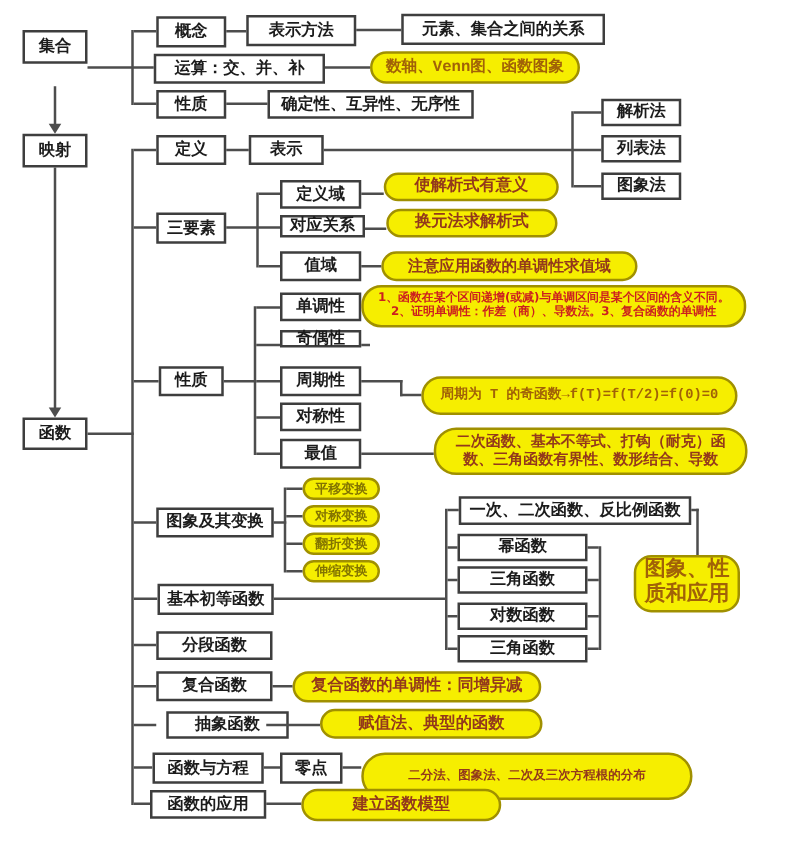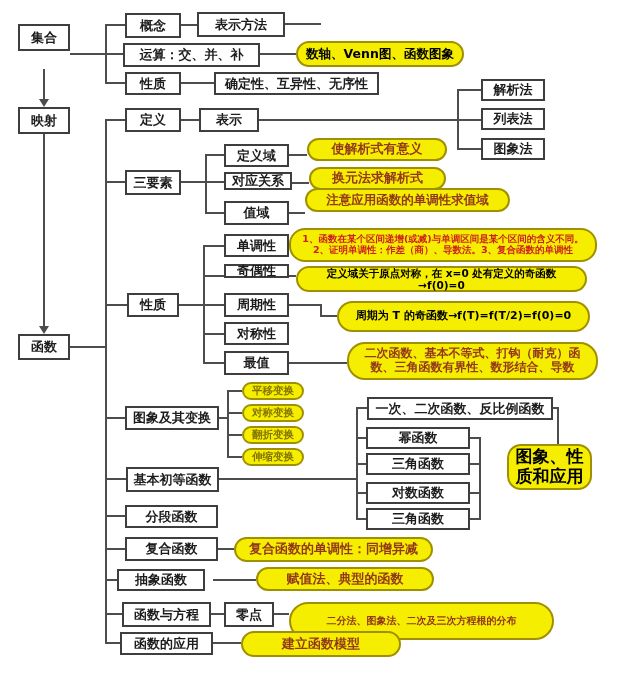--- a/index.html
+++ b/index.html
@@ -12,24 +12,24 @@
     position:absolute;background:#fff;border:2px solid #3e3e3e;box-sizing:border-box;
     display:flex;align-items:center;justify-content:center;text-align:center;
     font-weight:bold;font-size:13px;color:#1c1c1c;line-height:1.05;
   }
   .oval{
     position:absolute;background:#f6ee00;border:2px solid #a09000;border-radius:999px;
     box-sizing:border-box;display:flex;flex-direction:column;align-items:center;justify-content:center;
     text-align:center;font-weight:bold;line-height:1.15;padding:0 6px;
   }
   .rrect{border-radius:14px;}
-  .ink{color:#000000;}
+  .ink{color:#a16207;font-family:Liberation Mono, monospace;}
   .maroon{color:#93391b;}
   .red{color:#cc1f1f;}
-  .olive{color:#837400;font-family:Liberation Serif, serif;}
+  .olive{color:#837400;}
   .lh,.lv{position:absolute;background:#4d4d4d;}
   .lh{height:2px;}
   .lv{width:2px;}
   .tri{
     position:absolute;width:0;height:0;
     border-left:5px solid transparent;border-right:5px solid transparent;
     border-top:8px solid #4d4d4d;
   }
 </style>
 </head>
@@ -41,20 +41,21 @@
   <div class="box" style="left:18px;top:107px;width:52px;height:27px">映射</div>
   <div class="box" style="left:18px;top:334px;width:52px;height:26px">函数</div>
 
   <div class="lv" style="left:43px;top:69px;height:31px"></div>
   <div class="tri" style="left:39px;top:99px"></div>
   <div class="lv" style="left:43px;top:134px;height:193px"></div>
   <div class="tri" style="left:39px;top:326px"></div>
 
   <div class="box" style="left:125px;top:13px;width:56px;height:25px">概念</div>
   <div class="box" style="left:197px;top:12px;width:88px;height:25px">表示方法</div>
+  <div class="box" style="left:321px;top:11px;width:163px;height:25px">元素、集合之间的关系</div>
   <div class="box" style="left:123px;top:43px;width:137px;height:24px">运算：交、并、补</div>
   <div class="oval ink" style="left:296px;top:41px;width:168px;height:26px;font-size:12.5px">数轴、Venn图、函数图象</div>
   <div class="box" style="left:125px;top:72px;width:56px;height:23px">性质</div>
   <div class="box" style="left:214px;top:72px;width:165px;height:23px">确定性、互异性、无序性</div>
 
   <div class="lh" style="left:70px;top:53px;width:53px"></div>
   <div class="lv" style="left:105px;top:24px;height:60px"></div>
   <div class="lh" style="left:107px;top:24px;width:18px"></div>
   <div class="lh" style="left:107px;top:82px;width:18px"></div>
   <div class="lh" style="left:181px;top:24px;width:16px"></div>
@@ -85,41 +86,40 @@
   <div class="lv" style="left:457px;top:89px;height:61px"></div>
   <div class="lh" style="left:459px;top:89px;width:22px"></div>
   <div class="lh" style="left:459px;top:148px;width:22px"></div>
 
   <div class="box" style="left:125px;top:170px;width:56px;height:25px">三要素</div>
   <div class="box" style="left:224px;top:144px;width:65px;height:23px">定义域</div>
   <div class="box" style="left:224px;top:172px;width:68px;height:18px">对应关系</div>
   <div class="box" style="left:224px;top:201px;width:65px;height:24px">值域</div>
   <div class="oval maroon" style="left:307px;top:138px;width:140px;height:23px;font-size:13px">使解析式有意义</div>
   <div class="oval maroon" style="left:309px;top:167px;width:137px;height:23px;font-size:13px">换元法求解析式</div>
-  <div class="oval maroon" style="left:305px;top:188px;width:205px;height:24px;font-size:12.5px">注意应用函数的单调性求值域</div>
+  <div class="oval maroon" style="left:305px;top:201px;width:205px;height:24px;font-size:12.5px">注意应用函数的单调性求值域</div>
   <div class="lh" style="left:181px;top:181px;width:43px"></div>
   <div class="lv" style="left:205px;top:154px;height:60px"></div>
   <div class="lh" style="left:207px;top:154px;width:17px"></div>
   <div class="lh" style="left:207px;top:212px;width:17px"></div>
   <div class="lh" style="left:289px;top:154px;width:18px"></div>
   <div class="lh" style="left:292px;top:182px;width:17px"></div>
   <div class="lh" style="left:289px;top:212px;width:16px"></div>
 
   <div class="box" style="left:127px;top:293px;width:52px;height:24px">性质</div>
   <div class="box" style="left:224px;top:234px;width:65px;height:23px">单调性</div>
   <div class="box" style="left:224px;top:264px;width:65px;height:14px">奇偶性</div>
   <div class="box" style="left:224px;top:293px;width:65px;height:24px">周期性</div>
   <div class="box" style="left:224px;top:322px;width:65px;height:23px">对称性</div>
   <div class="box" style="left:224px;top:351px;width:65px;height:24px">最值</div>
 
   <div class="oval red" style="left:289px;top:228px;width:308px;height:34px;font-size:9.5px;border-radius:16px">
     <span>1、函数在某个区间递增(或减)与单调区间是某个区间的含义不同。</span>
     <span>2、证明单调性：作差（商）、导数法。3、复合函数的单调性</span>
   </div>
-  <div class="oval ink" style="left:296px;top:266px;width:291px;height:26px;font-size:10.5px">定义域关于原点对称，在 x=0 处有定义的奇函数→f(0)=0</div>
   <div class="oval ink" style="left:337px;top:301px;width:253px;height:31px;font-size:11px">周期为 T 的奇函数→f(T)=f(T/2)=f(0)=0</div>
   <div class="oval maroon" style="left:347px;top:342px;width:251px;height:38px;font-size:12px;border-radius:18px">二次函数、基本不等式、打钩（耐克）函数、三角函数有界性、数形结合、导数</div>
 
   <div class="lh" style="left:179px;top:304px;width:26px"></div>
   <div class="lv" style="left:203px;top:245px;height:119px"></div>
   <div class="lh" style="left:205px;top:245px;width:19px"></div>
   <div class="lh" style="left:205px;top:275px;width:19px"></div>
   <div class="lh" style="left:205px;top:304px;width:19px"></div>
   <div class="lh" style="left:205px;top:333px;width:19px"></div>
   <div class="lh" style="left:205px;top:362px;width:19px"></div>
@@ -160,21 +160,21 @@
   <div class="lh" style="left:470px;top:437px;width:9px"></div>
   <div class="lh" style="left:470px;top:463px;width:9px"></div>
   <div class="lh" style="left:470px;top:492px;width:9px"></div>
   <div class="lh" style="left:470px;top:518px;width:9px"></div>
   <div class="lh" style="left:553px;top:407px;width:6px"></div>
   <div class="lv" style="left:557px;top:407px;height:37px"></div>
 
   <div class="box" style="left:125px;top:505px;width:93px;height:23px">分段函数</div>
   <div class="box" style="left:125px;top:537px;width:93px;height:24px">复合函数</div>
   <div class="oval maroon" style="left:234px;top:537px;width:199px;height:25px;font-size:13px">复合函数的单调性：同增异减</div>
-  <div class="box" style="left:117px;top:569px;width:88px;height:22px">抽象函数</div>
+  <div class="box" style="left:133px;top:569px;width:98px;height:22px">抽象函数</div>
   <div class="oval maroon" style="left:256px;top:567px;width:178px;height:24px;font-size:13px">赋值法、典型的函数</div>
   <div class="lh" style="left:218px;top:548px;width:16px"></div>
   <div class="lh" style="left:213px;top:579px;width:43px"></div>
 
   <div class="box" style="left:122px;top:602px;width:89px;height:25px">函数与方程</div>
   <div class="box" style="left:224px;top:602px;width:50px;height:25px">零点</div>
   <div class="oval maroon" style="left:289px;top:602px;width:265px;height:38px;font-size:10px">二分法、图象法、二次及三次方程根的分布</div>
   <div class="box" style="left:120px;top:632px;width:93px;height:23px">函数的应用</div>
   <div class="oval maroon" style="left:241px;top:631px;width:160px;height:26px;font-size:13px">建立函数模型</div>
   <div class="lh" style="left:211px;top:613px;width:13px"></div>

